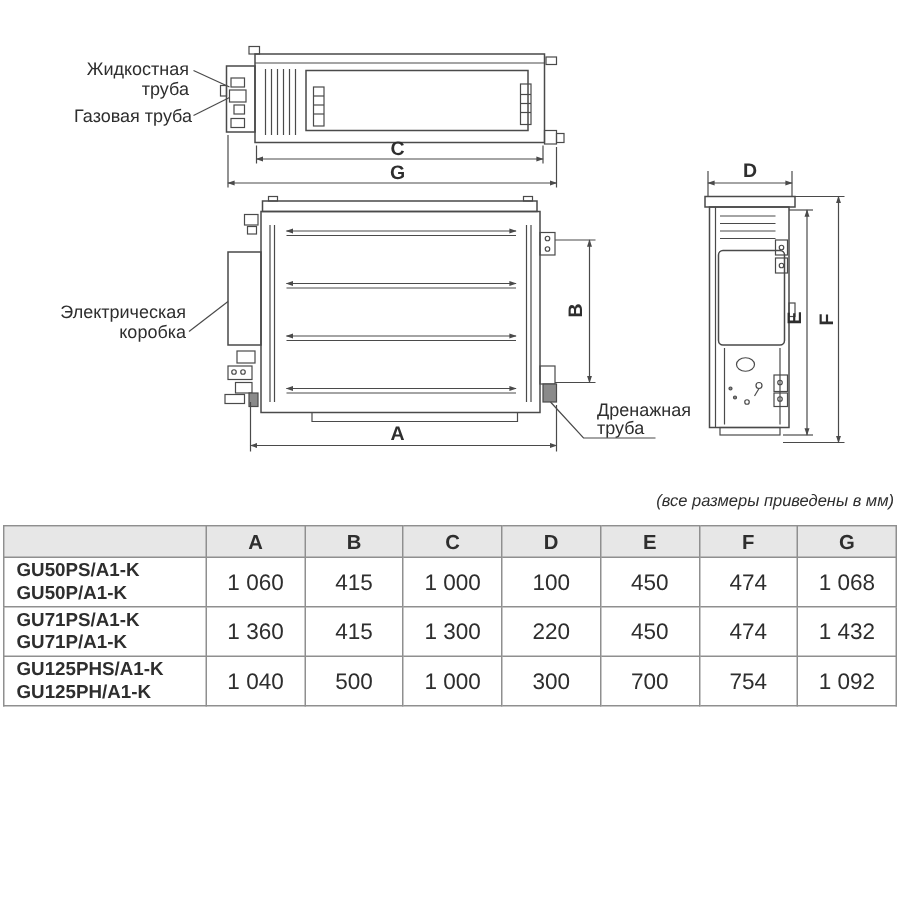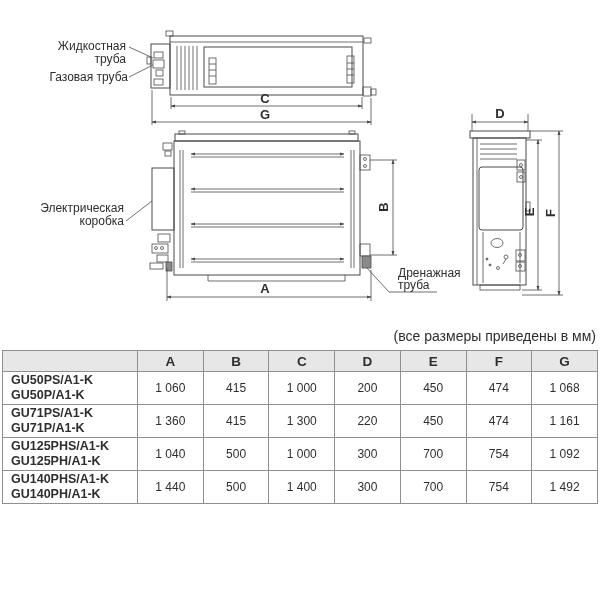--- a/index.html
+++ b/index.html
@@ -5,27 +5,27 @@
   html,body{margin:0;padding:0;background:#fff;}
   #page{position:relative;width:600px;height:600px;background:#fff;
         font-family:"Liberation Sans",sans-serif;color:#333;overflow:hidden;}
   #diagram{position:absolute;top:0;left:0;}
   .ln{stroke:#4a4a4a;stroke-width:1;fill:none;}
   .lnt{stroke:#4a4a4a;stroke-width:0.8;fill:none;}
   .fillD{fill:#8a8a8a;stroke:#4a4a4a;stroke-width:0.8;}
   .dim{font:bold 13px "Liberation Sans",sans-serif;fill:#2e2e2e;}
   .co{font:12px "Liberation Sans",sans-serif;fill:#2e2e2e;}
   #note{position:absolute;top:328px;left:0;width:596px;text-align:right;
-        font-size:14px;color:#2e2e2e;}
+        font-style:italic;font-size:11px;color:#2e2e2e;}
   #spec-table{position:absolute;top:350px;left:2px;width:596px;
         border-collapse:collapse;table-layout:fixed;}
   #spec-table td,#spec-table th{border:1px solid #8f8f8f;padding:0;}
   #spec-table th{background:#e7e7e7;height:20px;font-size:13.5px;font-weight:bold;
         text-align:center;color:#2e2e2e;}
-  #spec-table td{height:32px;font-size:12px;text-align:center;color:#2e2e2e;}
+  #spec-table td{height:32px;font-size:15px;text-align:center;color:#2e2e2e;}
   #spec-table td.model{text-align:left;padding-left:8px;font-size:12.5px;line-height:1.2;font-weight:bold;}
   #spec-table col.c-name{width:135px;}
 </style>
 </head>
 <body>
 
 <div id="page">
 
 <svg id="diagram" width="600" height="345" viewBox="0 0 600 345">
   <defs>
@@ -228,60 +228,47 @@
   </thead>
   <tbody>
     <tr>
       <td class="model">
         <div>GU50PS/A1-K</div>
         <div>GU50P/A1-K</div>
       </td>
       <td>1 060</td>
       <td>415</td>
       <td>1 000</td>
-      <td>200</td>
+      <td>100</td>
       <td>450</td>
       <td>474</td>
       <td>1 068</td>
     </tr>
     <tr>
       <td class="model">
         <div>GU71PS/A1-K</div>
         <div>GU71P/A1-K</div>
       </td>
       <td>1 360</td>
       <td>415</td>
       <td>1 300</td>
       <td>220</td>
       <td>450</td>
       <td>474</td>
-      <td>1 161</td>
+      <td>1 432</td>
     </tr>
     <tr>
       <td class="model">
         <div>GU125PHS/A1-K</div>
         <div>GU125PH/A1-K</div>
       </td>
       <td>1 040</td>
       <td>500</td>
       <td>1 000</td>
       <td>300</td>
       <td>700</td>
       <td>754</td>
       <td>1 092</td>
     </tr>
-    <tr>
-      <td class="model">
-        <div>GU140PHS/A1-K</div>
-        <div>GU140PH/A1-K</div>
-      </td>
-      <td>1 440</td>
-      <td>500</td>
-      <td>1 400</td>
-      <td>300</td>
-      <td>700</td>
-      <td>754</td>
-      <td>1 492</td>
-    </tr>
   </tbody>
 </table>
 
 </div>
 
 </body></html>

